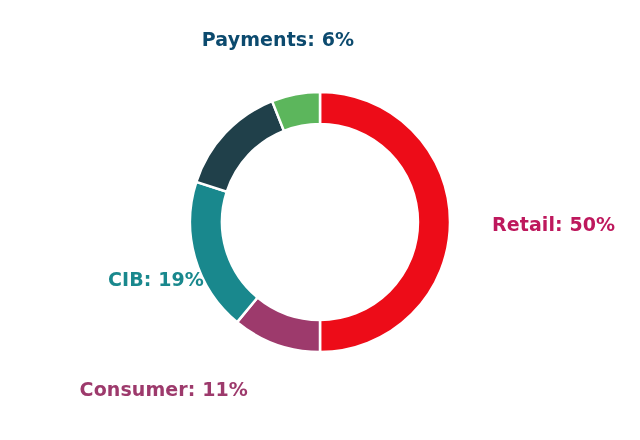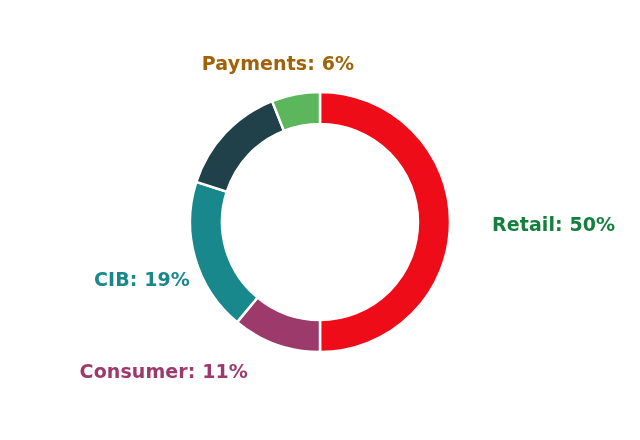--- a/index.html
+++ b/index.html
@@ -38,28 +38,28 @@
     left: 278px;
     top: 30px;
     transform: translateX(-50%);
   }
   .label-wealth {
     left: 198px;
     top: 94px;
     transform: translateX(-100%);
   }
   .label-cib {
-    left: 190px;
+    left: 204px;
     top: 270px;
     transform: translateX(-100%);
     text-align: right;
   }
   .label-consumer {
     left: 248px;
-    top: 362px;
+    top: 380px;
     transform: translateX(-100%);
   }
   .label-retail {
     left: 492px;
     top: 215px;
   }
 </style>
 </head>
 <body>
 
@@ -68,22 +68,22 @@
   <svg id="donut-svg" viewBox="0 0 640 440">
     <g id="slices-group">
         <path d="M 320 92 A 130 130 0 0 1 320 352 L 320 320 A 98 98 0 0 0 320 124 Z" fill="#ed0c18" stroke="#ffffff" stroke-width="2.5"></path>
         <path d="M 320 352 A 130 130 0 0 1 237.13488133267037 322.16672156085264 L 257.53244900462846 297.51029779202736 A 98 98 0 0 0 320 320 Z" fill="#9d3a6c" stroke="#ffffff" stroke-width="2.5"></path>
         <path d="M 237.13488133267037 322.16672156085264 A 130 130 0 0 1 196.36265288163003 181.8277907312568 L 226.79646140307494 191.71633455125513 A 98 98 0 0 0 257.53244900462846 297.51029779202736 Z" fill="#19888d" stroke="#ffffff" stroke-width="2.5"></path>
         <path d="M 196.36265288163003 181.8277907312568 A 130 130 0 0 1 272.1438081509918 101.12905683452735 L 283.9237938369015 130.8819043829514 A 98 98 0 0 0 226.79646140307494 191.71633455125513 Z" fill="#20404a" stroke="#ffffff" stroke-width="2.5"></path>
         <path d="M 272.1438081509918 101.12905683452735 A 130 130 0 0 1 320 92 L 320 124 A 98 98 0 0 0 283.9237938369015 130.8819043829514 Z" fill="#5cb65c" stroke="#ffffff" stroke-width="2.5"></path>
       </g>
   </svg>
 
-  <div class="seg-label label-payments" style="color: #a16207; margin-top: 24px;">Payments: 6%</div>
+  <div class="seg-label label-payments" style="color: #0c4a6e;">Payments: 6%</div>
 
 
   <div class="seg-label label-cib" style="color: rgb(25, 136, 141);">CIB: 19%</div>
 
   <div class="seg-label label-consumer" style="color: rgb(157, 58, 108);">Consumer: 11%</div>
 
-  <div class="seg-label label-retail" style="color: #15803d;">Retail: 50%</div>
+  <div class="seg-label label-retail" style="color: #be185d;">Retail: 50%</div>
 
 </div>
 
 </body></html>

